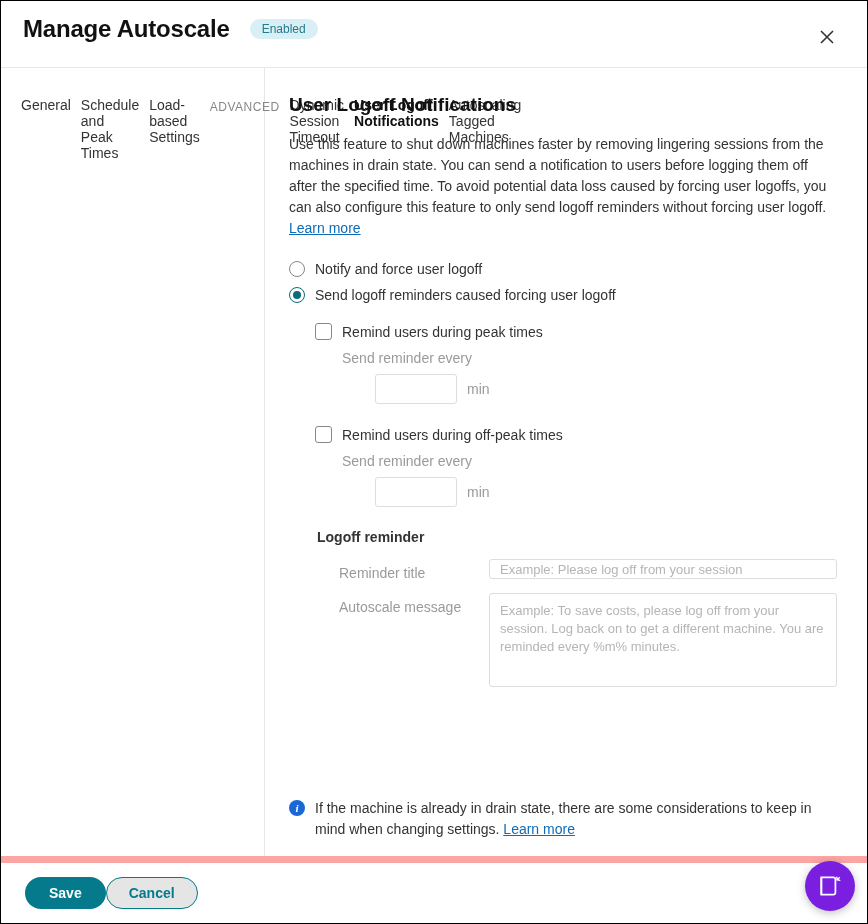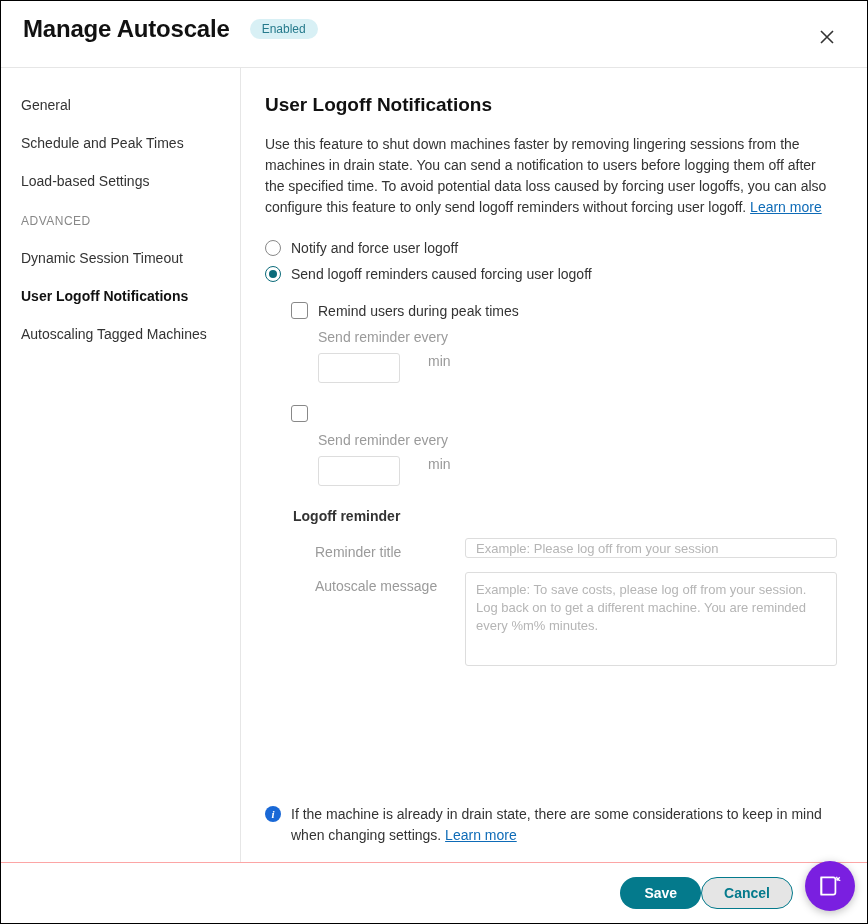--- a/index.html
+++ b/index.html
@@ -7,52 +7,52 @@
   .frame { width: 868px; height: 924px; border: 1px solid #000; position: relative; display: flex; flex-direction: column; }
   .header { padding: 14px 22px 10px 22px; display: flex; align-items: flex-start; justify-content: space-between; }
   .header-left { display: flex; flex-direction: column; }
   .title-row { display: flex; align-items: center; gap: 20px; }
   .title { font-size: 24px; font-weight: 700; color: #111; letter-spacing: -0.2px; }
   .badge { background: #d8f0f5; color: #257a8c; font-size: 12px; padding: 3px 12px; border-radius: 12px; font-weight: 500; }
   .close-btn { cursor: pointer; padding: 6px; margin-top: 6px; margin-right: 2px; }
   .close-btn svg { width: 20px; height: 20px; stroke: #333; stroke-width: 1.6; fill: none; }
   .divider { height: 1px; background: #e6e6e6; width: 100%; }
   .body { flex: 1; display: flex; overflow: hidden; }
-  .sidebar { width: 240px; border-right: 1px solid #e6e6e6; padding: 18px 0 18px 20px; display: flex; flex-direction: column; gap: 0; }
+  .sidebar { width: 264px; border-right: 1px solid #e6e6e6; padding: 18px 0 18px 20px; display: flex; flex-direction: row; gap: 0; }
   .nav-item { font-size: 14px; color: #333; padding: 11px 10px 11px 0; cursor: pointer; }
   .nav-item.section { color: #888; font-size: 12px; letter-spacing: 0.5px; cursor: default; padding-top: 14px; }
   .nav-item.active { font-weight: 700; color: #111; }
   .content { flex: 1; padding: 26px 30px 16px 24px; overflow: auto; display: flex; flex-direction: column; }
   .content-inner { flex: 1; }
   .page-title { font-size: 19px; font-weight: 600; color: #111; margin-bottom: 18px; }
   .desc { font-size: 14px; color: #333; line-height: 1.5; margin-bottom: 22px; }
   .link { color: #0e6bb7; text-decoration: underline; cursor: pointer; margin-top: 44px; }
   .radio-group { display: flex; flex-direction: column; gap: 10px; margin-bottom: 20px; }
   .radio-row { display: flex; align-items: center; gap: 10px; cursor: pointer; font-size: 14px; }
   .radio { width: 16px; height: 16px; border: 1.5px solid #888; border-radius: 50%; display: inline-flex; align-items: center; justify-content: center; flex-shrink: 0; }
   .radio.selected { border-color: #0b6b7a; }
   .radio.selected::after { content: ""; width: 8px; height: 8px; background: #0b6b7a; border-radius: 50%; display: block; }
   .checkbox-block { margin-left: 26px; margin-bottom: 22px; }
   .checkbox-row { display: flex; align-items: center; gap: 10px; font-size: 14px; cursor: pointer; }
   .checkbox { width: 17px; height: 17px; border: 1.5px solid #888; border-radius: 3px; flex-shrink: 0; }
   .sub-controls { margin-left: 27px; margin-top: 10px; color: #9a9a9a; font-size: 14px; }
   .sub-controls .label { margin-bottom: 8px; }
-  .minute-row { display: flex; gap: 28px; }
+  .minute-row { display: flex; align-items: center; gap: 10px; margin-left: 33px; }
   .min-input { width: 82px; height: 30px; border: 1px solid #ddd; border-radius: 3px; background: #fff; }
   .min-unit { color: #9a9a9a; font-size: 14px; }
   .section-label { font-size: 14px; font-weight: 700; margin-left: 28px; margin-bottom: 14px; color: #333; }
   .field-row { display: flex; align-items: flex-start; margin-left: 50px; margin-bottom: 12px; }
   .field-label { width: 150px; font-size: 14px; color: #9a9a9a; padding-top: 6px; }
   .text-input { flex: 1; height: 20px; border: 1px solid #ddd; border-radius: 3px; padding: 0 10px; font-size: 13px; color: #555; background: #fff; }
   .text-input::placeholder { color: #b5b5b5; }
   .textarea { flex: 1; height: 94px; border: 1px solid #ddd; border-radius: 3px; padding: 8px 10px; font-size: 13px; color: #555; resize: none; background: #fff; font-family: inherit; line-height: 1.4; }
   .textarea::placeholder { color: #b5b5b5; }
   .info-row { display: flex; gap: 10px; font-size: 14px; color: #333; margin-top: auto; line-height: 1.5; }
   .info-icon { width: 16px; height: 16px; background: #1968d6; border-radius: 50%; color: #fff; display: flex; align-items: center; justify-content: center; font-size: 11px; font-weight: 700; flex-shrink: 0; margin-top: 2px; font-style: italic; font-family: Georgia, serif; }
-  .footer { border-top: 1px solid #fca5a5; padding: 14px 24px; display: flex; align-items: center; justify-content: flex-end; }
+  .footer { border-top: 7px solid #fca5a5; padding: 14px 24px; display: flex; align-items: center; justify-content: flex-start; }
   .btn { font-size: 14px; padding: 8px 24px; border-radius: 20px; cursor: pointer; border: none; font-weight: 600; }
   .btn-primary { background: #047a8c; color: #fff; }
   .btn-secondary { background: #e5e5e5; color: #047a8c; border: 1.5px solid #047a8c; padding: 7px 22px; }
   .float-btn { position: absolute; right: 12px; bottom: 12px; width: 50px; height: 50px; border-radius: 50%; background: #7a1fe0; display: flex; align-items: center; justify-content: center; cursor: pointer; box-shadow: 0 2px 8px rgba(0,0,0,0.25); }
   .float-btn svg { width: 26px; height: 26px; stroke: #fff; fill: none; stroke-width: 1.6; }
   .footer-right { display:flex; align-items:center; gap:18px; padding-right:50px;}
 </style>
 </head>
 <body>
 
@@ -112,20 +112,21 @@
             <div class="minute-row">
               <input class="min-input" type="text" value="" style="">
               <span class="min-unit">min</span>
             </div>
           </div>
         </div>
 
         <div class="checkbox-block">
           <label class="checkbox-row">
             <span class="checkbox"></span>
+            <span>Remind users during off-peak times</span>
           </label>
           <div class="sub-controls">
             <div class="label">Send reminder every</div>
             <div class="minute-row">
               <input class="min-input" type="text" value="" style="">
               <span class="min-unit">min</span>
             </div>
           </div>
         </div>
 

